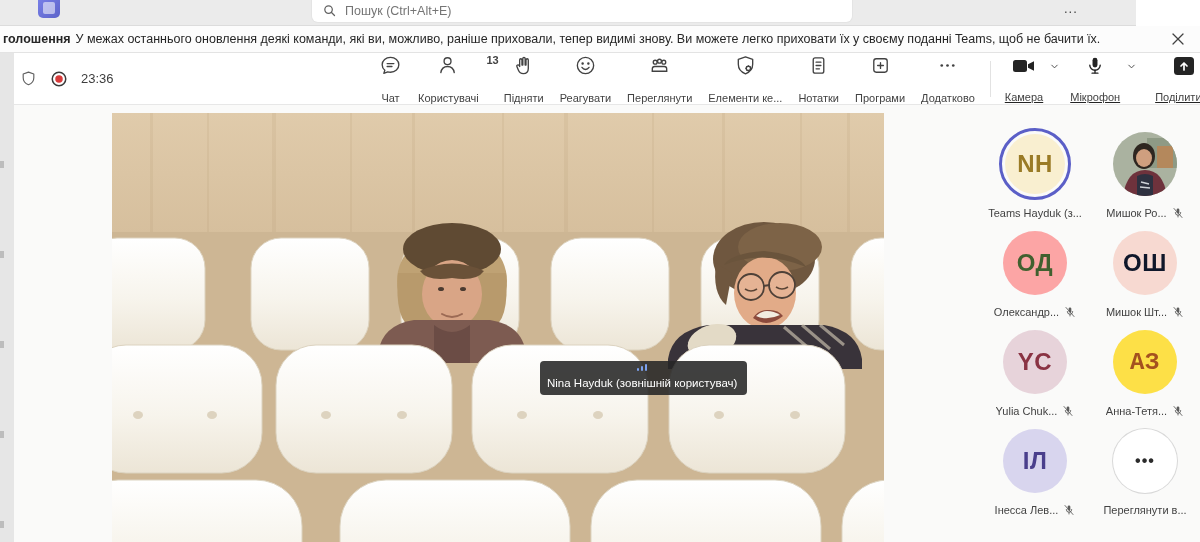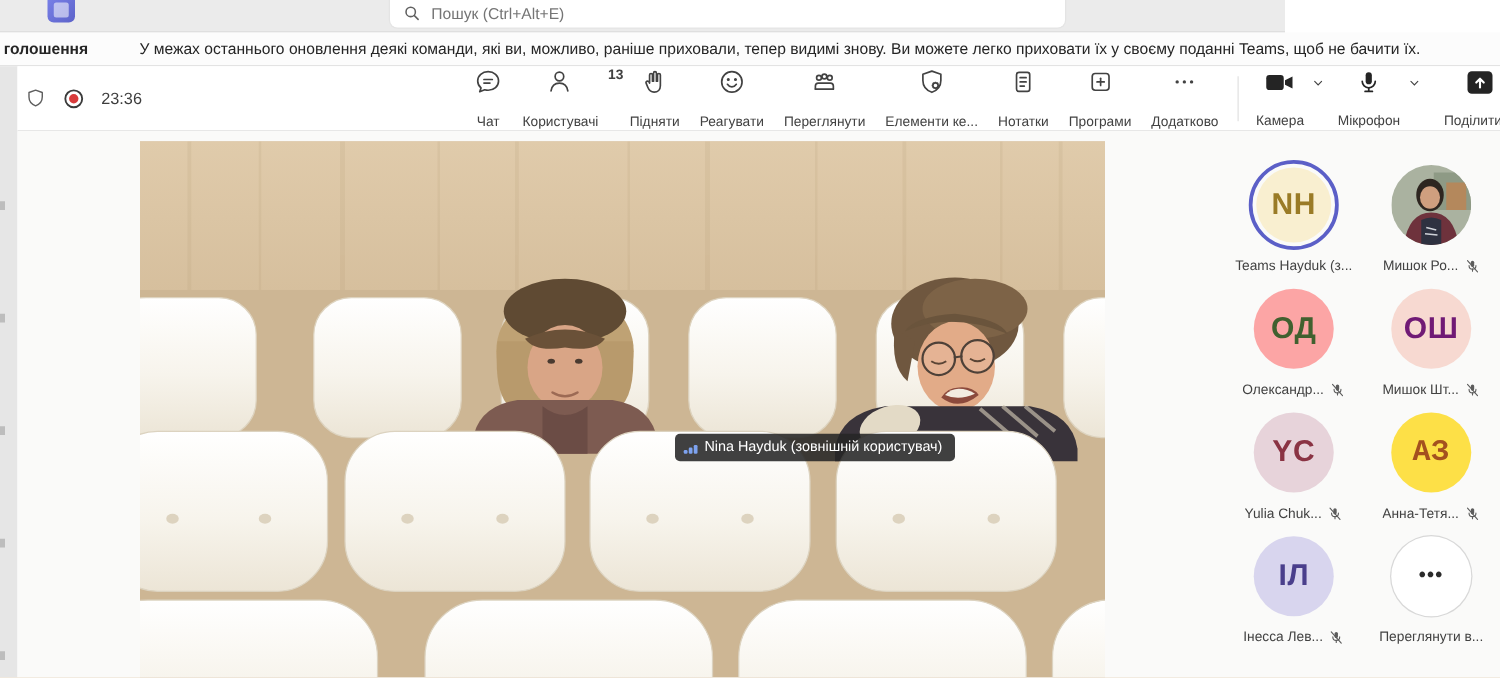--- a/index.html
+++ b/index.html
@@ -1,70 +1,70 @@
 <!DOCTYPE html>
 <html><head>
 <meta charset="utf-8">
 <style>
   * { margin:0; padding:0; box-sizing:border-box; }
   html,body { width:1200px; height:542px; overflow:hidden; }
   body { font-family:"Liberation Sans", sans-serif; background:#fff; color:#242424; }
   .page { position:relative; width:1200px; height:542px; overflow:hidden; background:#fff; }
 
   
-  .topbar { position:absolute; left:0; top:0; width:1028px; height:26px; background:#ebebeb; border-bottom:1px solid #dcdcdc; overflow:hidden; }
+  .topbar { position:absolute; left:0; top:0; width:1136px; height:26px; background:#ebebeb; border-bottom:1px solid #dcdcdc; overflow:hidden; }
   .app-icon { position:absolute; left:38px; top:-6px; width:22px; height:24px; border-radius:5px;
     background:linear-gradient(135deg,#7b83eb,#5d63c9); }
   .app-icon::after { content:""; position:absolute; left:5px; top:8px; width:12px; height:12px; border-radius:2px; background:rgba(255,255,255,.55); }
   .searchbox { position:absolute; left:312px; top:-8px; width:540px; height:30px; background:#fff; border-radius:6px;
     display:flex; align-items:flex-end; padding:0 10px 3px 10px; gap:8px; box-shadow:0 0 0 1px #e4e4e4; }
   .searchbox svg { flex:none; margin-bottom:1px; }
   .searchbox input { border:none; outline:none; background:transparent; font-family:"Liberation Sans",sans-serif;
     font-size:12.5px; color:#616161; width:100%; height:16px; }
   .top-more { position:absolute; left:1064px; top:1px; font-size:13px; letter-spacing:1px; color:#424242; }
   .top-avatar { position:absolute; left:1144px; top:-10px; width:30px; height:30px; border-radius:50%;
     background:radial-gradient(circle at 45% 35%, #8a6a52 0 40%, #5c4434 70%, #3c2c22 100%); }
   .top-avatar .presence { position:absolute; right:-2px; bottom:2px; width:11px; height:11px; border-radius:50%;
     background:#e02d2d; border:2px solid #ebebeb; }
 
   
   .banner { position:absolute; left:0; top:26px; width:1200px; height:27px; background:#fcfcfc; border-bottom:1px solid #e3e3e3;
-    display:flex; align-items:center; padding:0 14px 0 3px; font-size:12.5px; color:#252525; white-space:nowrap; overflow:hidden;gap:36px; }
+    display:flex; align-items:center; padding:0 14px 0 3px; font-size:12.5px; color:#252525; white-space:nowrap; overflow:hidden; }
   .banner b { font-weight:bold; margin-right:5px; }
   .banner .spacer { flex:1; }
   .banner .close { flex:none; width:16px; height:16px; cursor:pointer; margin-left:8px; }
 
   
   .rail { position:absolute; left:0; top:53px; width:14px; height:489px; background:#e6e6e6; }
   .rail i { position:absolute; left:0; width:4px; height:7px; background:#9a9a9a; opacity:.55; }
 
   
   .toolbar { position:absolute; left:14px; top:53px; width:1186px; height:52px; background:#fff;
     border-bottom:1px solid #e7e7e7; display:flex; align-items:center; }
   .tb-left { display:flex; align-items:center; gap:13px; padding-left:6px; width:150px; flex:none; }
   .tb-time { font-size:13px; color:#3d3d3d; }
   .tb-center { display:flex; align-items:flex-start; gap:6px; margin-left:210px; }
   .tb-item { display:flex; flex-direction:column; align-items:center; gap:15px; padding:2px 5px; cursor:pointer; position:relative; }
   .tb-item .lbl { font-size:11px; color:#424242; white-space:nowrap; }
   .tb-item .badge { position:absolute; top:2px; right:-6px; font-size:11px; font-weight:bold; color:#424242; }
   .tb-right { display:flex; align-items:center; margin-left:auto; padding-right:10px; }
   .vdiv { width:1px; height:36px; background:#e2e2e2; margin:0 10px; }
   .split-btn { display:flex; align-items:flex-start; }
-  .stack { display:flex; flex-direction:column; align-items:center; gap:14px; padding:2px 4px; cursor:pointer; }
+  .stack { display:flex; flex-direction:column; align-items:center; gap:14px; padding:2px 4px; cursor:pointer;text-decoration:underline; }
   .stack .lbl { font-size:11px; color:#424242; white-space:nowrap; }
   .chev { margin-top:8px; margin-left:2px; margin-right:6px; cursor:pointer; }
 
   
   .content { position:absolute; left:14px; top:105px; width:1186px; height:437px; background:#fafaf9; }
 
   
   .stage { position:absolute; left:98px; top:8px; width:772px; height:429px; overflow:hidden; background:#d9c4a4; }
   .stage svg.scene { display:block; width:772px; height:429px; }
-  .nametag { position:absolute; left:428px; top:234px; height:22px; display:flex; align-items:center; gap:6px;
-    background:rgba(37,37,37,.88); border-radius:4px; padding:0 10px 0 7px; }
+  .nametag { position:absolute; left:428px; top:248px; height:34px; display:flex; align-items:center; gap:6px;
+    background:rgba(37,37,37,.88); border-radius:4px; padding:0 10px 0 7px;flex-direction:column; }
   .nametag .txt { font-size:11.5px; color:#fff; white-space:nowrap; }
   .voice { display:flex; align-items:flex-end; gap:1.5px; height:10px; }
   .voice i { width:2.5px; background:#7da2ef; border-radius:1px; }
   .voice i:nth-child(1){height:3px;} .voice i:nth-child(2){height:5px;} .voice i:nth-child(3){height:7px;}
 
   
   .sidebar { position:absolute; left:966px; top:0; width:220px; height:437px; padding-top:23px; }
   .pgrid { display:grid; grid-template-columns:110px 110px; grid-auto-rows:99px; }
   .pcell { display:flex; flex-direction:column; align-items:center; }
   .ring { width:72px; height:72px; border-radius:50%; display:flex; align-items:center; justify-content:center; }
@@ -407,21 +407,21 @@
                 <rect x="9.3" y="3" width="5.4" height="10" rx="2.7" fill="#5c5c5c" stroke="none"></rect>
                 <path d="M6.5 11a5.5 5.5 0 0 0 11 0"></path>
                 <line x1="12" y1="16.5" x2="12" y2="20"></line>
                 <line x1="4" y1="3" x2="20" y2="21"></line>
               </svg>
           </div>
         </div>
 
         <div class="pcell">
           <div class="ring">
-              <div class="avatar" style="background: rgb(247, 217, 209); color: #701a75;">ОШ</div>
+              <div class="avatar" style="background: rgb(247, 217, 209); color: #0f172a;">ОШ</div>
             </div>
           <div class="pname">
             <span class="nm">Мишок Шт...</span>
             <svg width="12" height="12" viewBox="0 0 24 24" fill="none" stroke="#5c5c5c" stroke-width="1.8" stroke-linecap="round">
                 <rect x="9.3" y="3" width="5.4" height="10" rx="2.7" fill="#5c5c5c" stroke="none"></rect>
                 <path d="M6.5 11a5.5 5.5 0 0 0 11 0"></path>
                 <line x1="12" y1="16.5" x2="12" y2="20"></line>
                 <line x1="4" y1="3" x2="20" y2="21"></line>
               </svg>
           </div>

